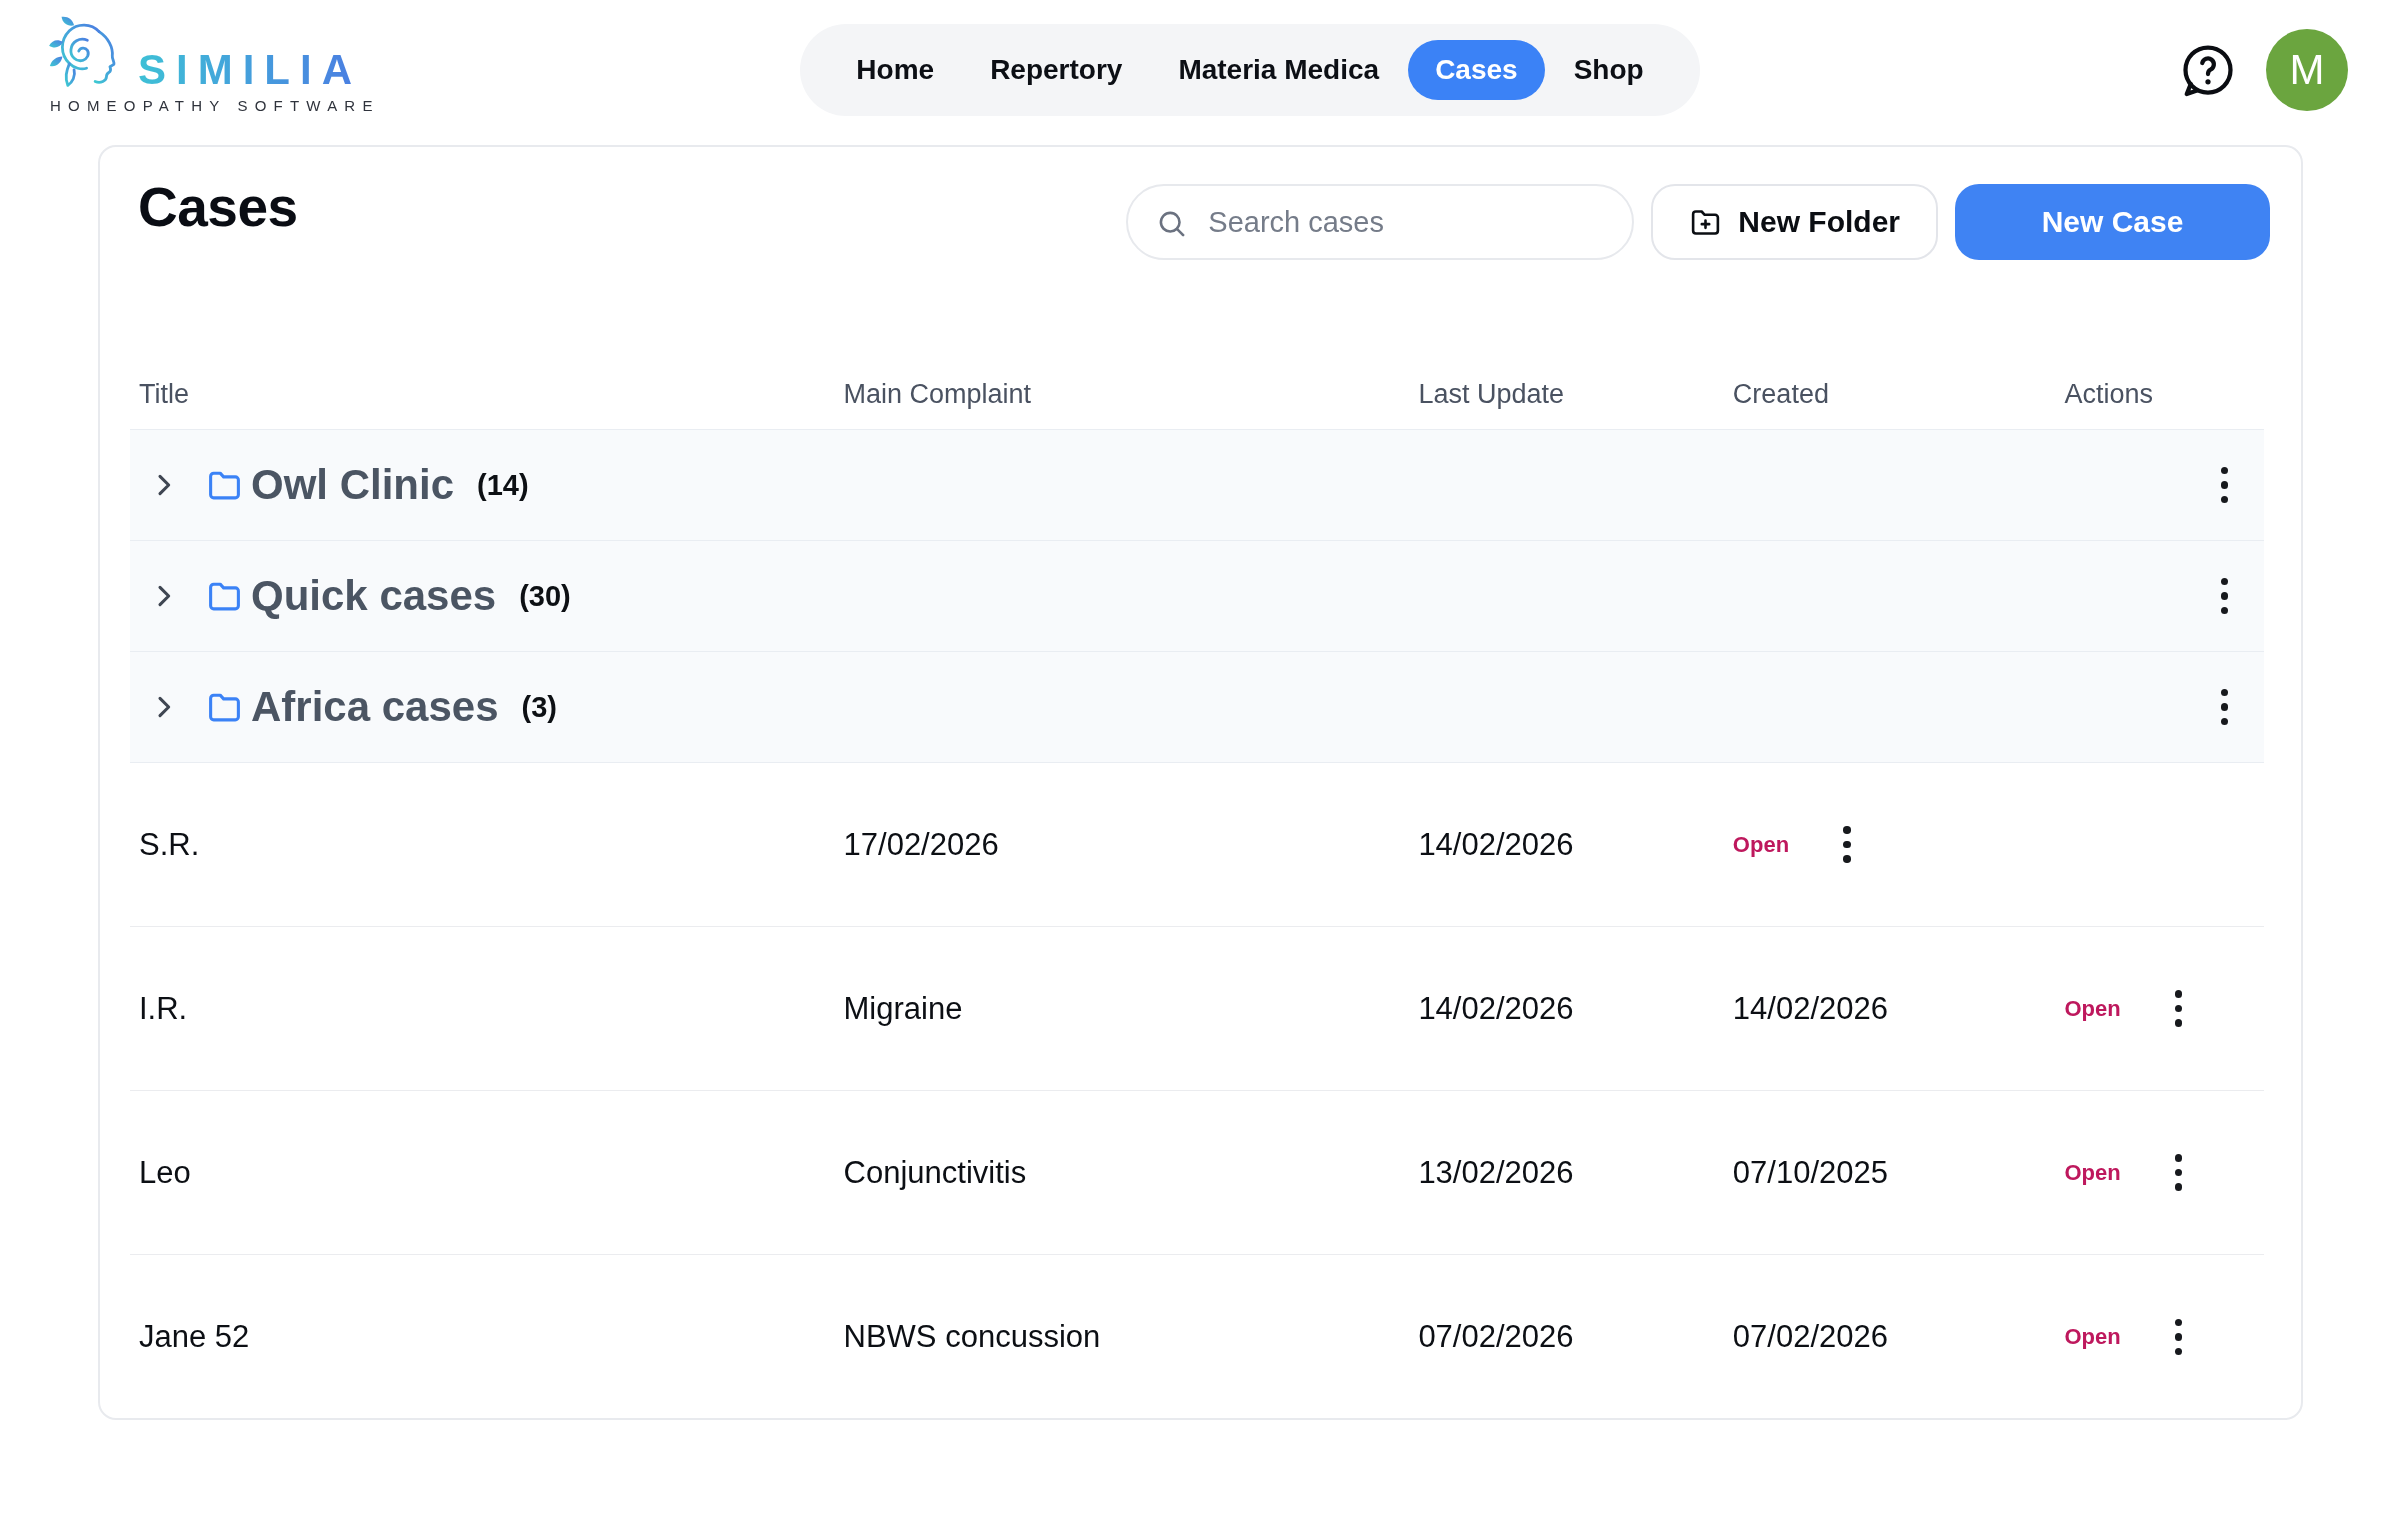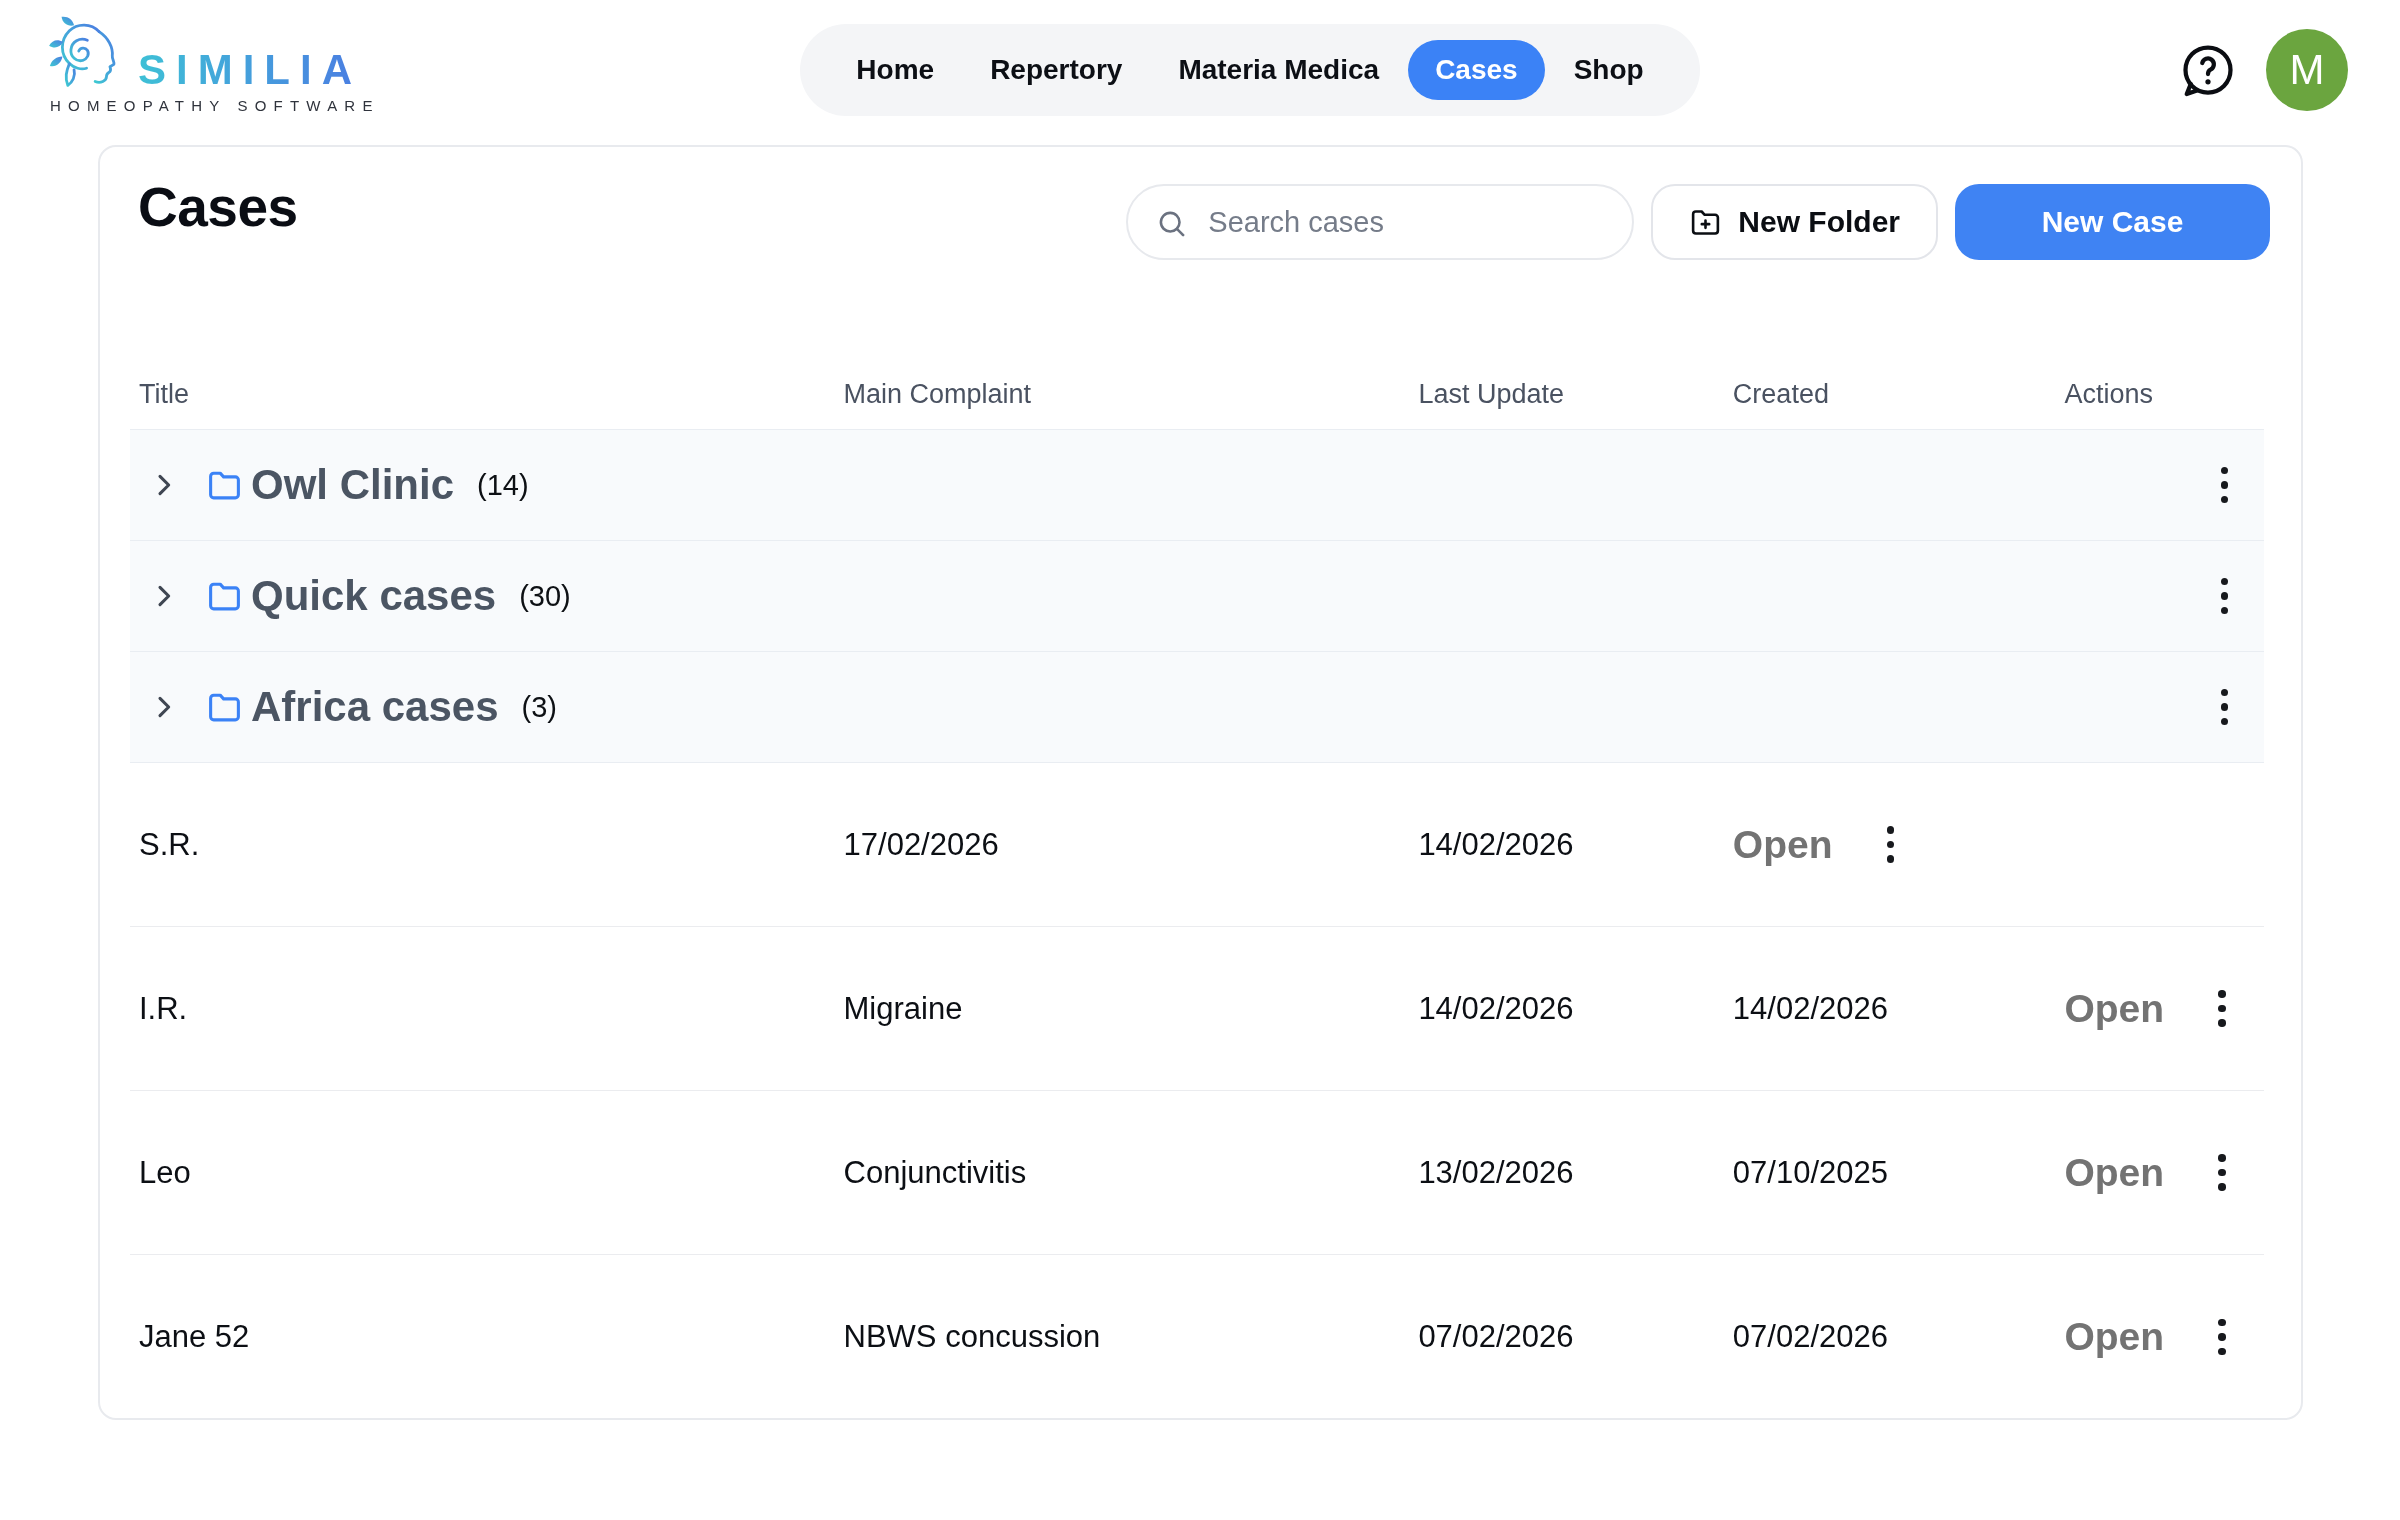--- a/index.html
+++ b/index.html
@@ -88,27 +88,27 @@
 
   .folders { margin-top:10px; border-top:1.5px solid #e9edf2; }
   .folder-row {
     height:111px; display:flex; align-items:center;
     background:#f8fafc; border-bottom:1.5px solid #e9edf2;
     padding:0 28px 0 16px; cursor:pointer;
   }
   .chev-btn { background:none; border:none; padding:2px; cursor:pointer; width:36px; height:36px; }
   .folder-glyph { width:37px; height:37px; margin-left:24px; }
   .folder-name { margin-left:8px; font-size:42px; font-weight:600; color:#4b5563; }
-  .folder-count { margin-left:23px; font-size:29px; color:#0d1014; }
+  .folder-count { margin-left:23px; font-size:29px; color:#0d1014;font-weight:bold; }
 
   .case-row { height:164px; border-bottom:1.5px solid #ebecef; font-size:31px; color:#0c0f14; }
   .case-row:last-child { border-bottom:none; }
   .cell-title { padding-left:9px; }
   .actions-cell { display:flex; align-items:center; gap:46px; }
-  .open-link { color:#737373; font-weight:600; font-size:39px; text-decoration:none; cursor:pointer; }
+  .open-link { color:#be185d; font-weight:600; font-size:22px; text-decoration:none; cursor:pointer; }
 
   .kebab { display:flex; flex-direction:column; gap:7px; background:none; border:none; padding:8px; cursor:pointer; }
   .kebab .dot { width:7.5px; height:7.5px; border-radius:50%; background:#17191d; }
   .folder-row .kebab { margin-left:auto; }
 </style>
 </head>
 <body>
 
 <header class="topbar">
 

